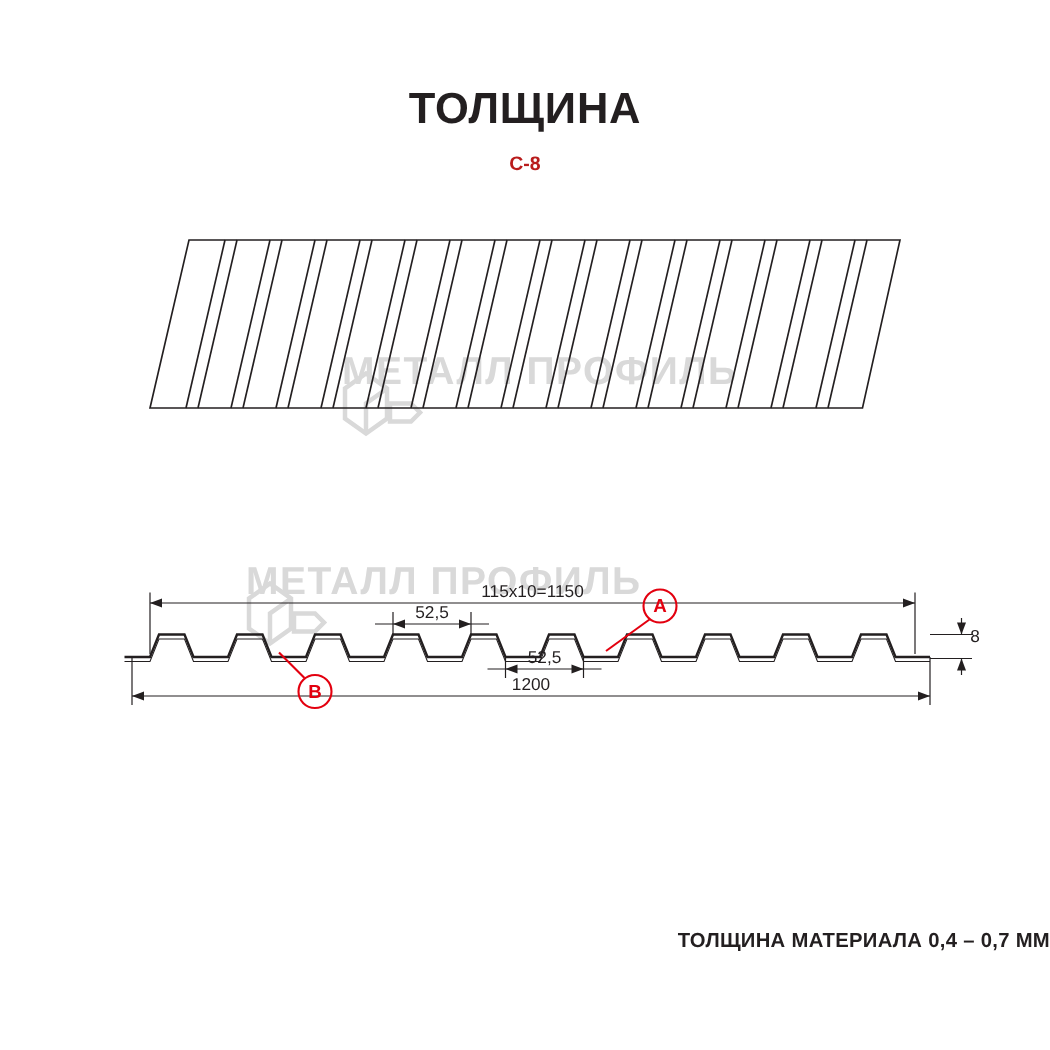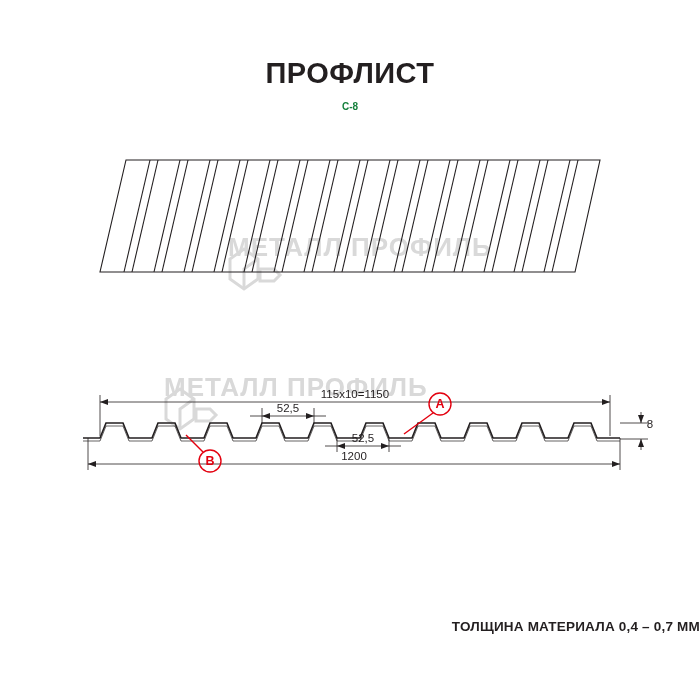--- a/index.html
+++ b/index.html
@@ -30,23 +30,23 @@
     font-weight: bold;
     letter-spacing: 0.5px;
     color: #231f20;
   }
   .subtitle {
     position: absolute;
     top: 101px;
     left: 0;
     width: 700px;
     text-align: center;
-    font-size: 10px;
-    font-weight: bold;
-    color: #15803d;
+    font-size: 13px;
+    font-weight: bold;
+    color: #b91c1c;
   }
   .footer-note {
     position: absolute;
     top: 619px;
     left: 0;
     width: 700px;
     text-align: right;
     font-size: 13.5px;
     font-weight: bold;
     letter-spacing: 0.2px;
@@ -78,21 +78,21 @@
   .wm-logo {
     position: absolute;
     pointer-events: none;
   }
 </style>
 </head>
 <body>
 
 <div class="page">
 
-  <div class="title">ПРОФЛИСТ</div>
+  <div class="title">ТОЛЩИНА</div>
   <div class="subtitle">С-8</div>
 
   <div class="wm wm-1">МЕТАЛЛ ПРОФИЛЬ</div>
   <div class="wm wm-2">МЕТАЛЛ ПРОФИЛЬ</div>
 
   <svg class="wm-logo" style="top:245px; left:224px;" width="64" height="56" viewBox="0 0 64 56">
     <g fill="none" stroke="#d9d9d9" stroke-width="3">
       <path d="M6 34 L6 14 L20 4 L34 14 L34 34 L20 44 Z"></path>
       <path d="M20 44 L20 24 L34 14"></path>
       <path d="M36 24 L50 24 L56 30 L50 36 L36 36 Z"></path>

